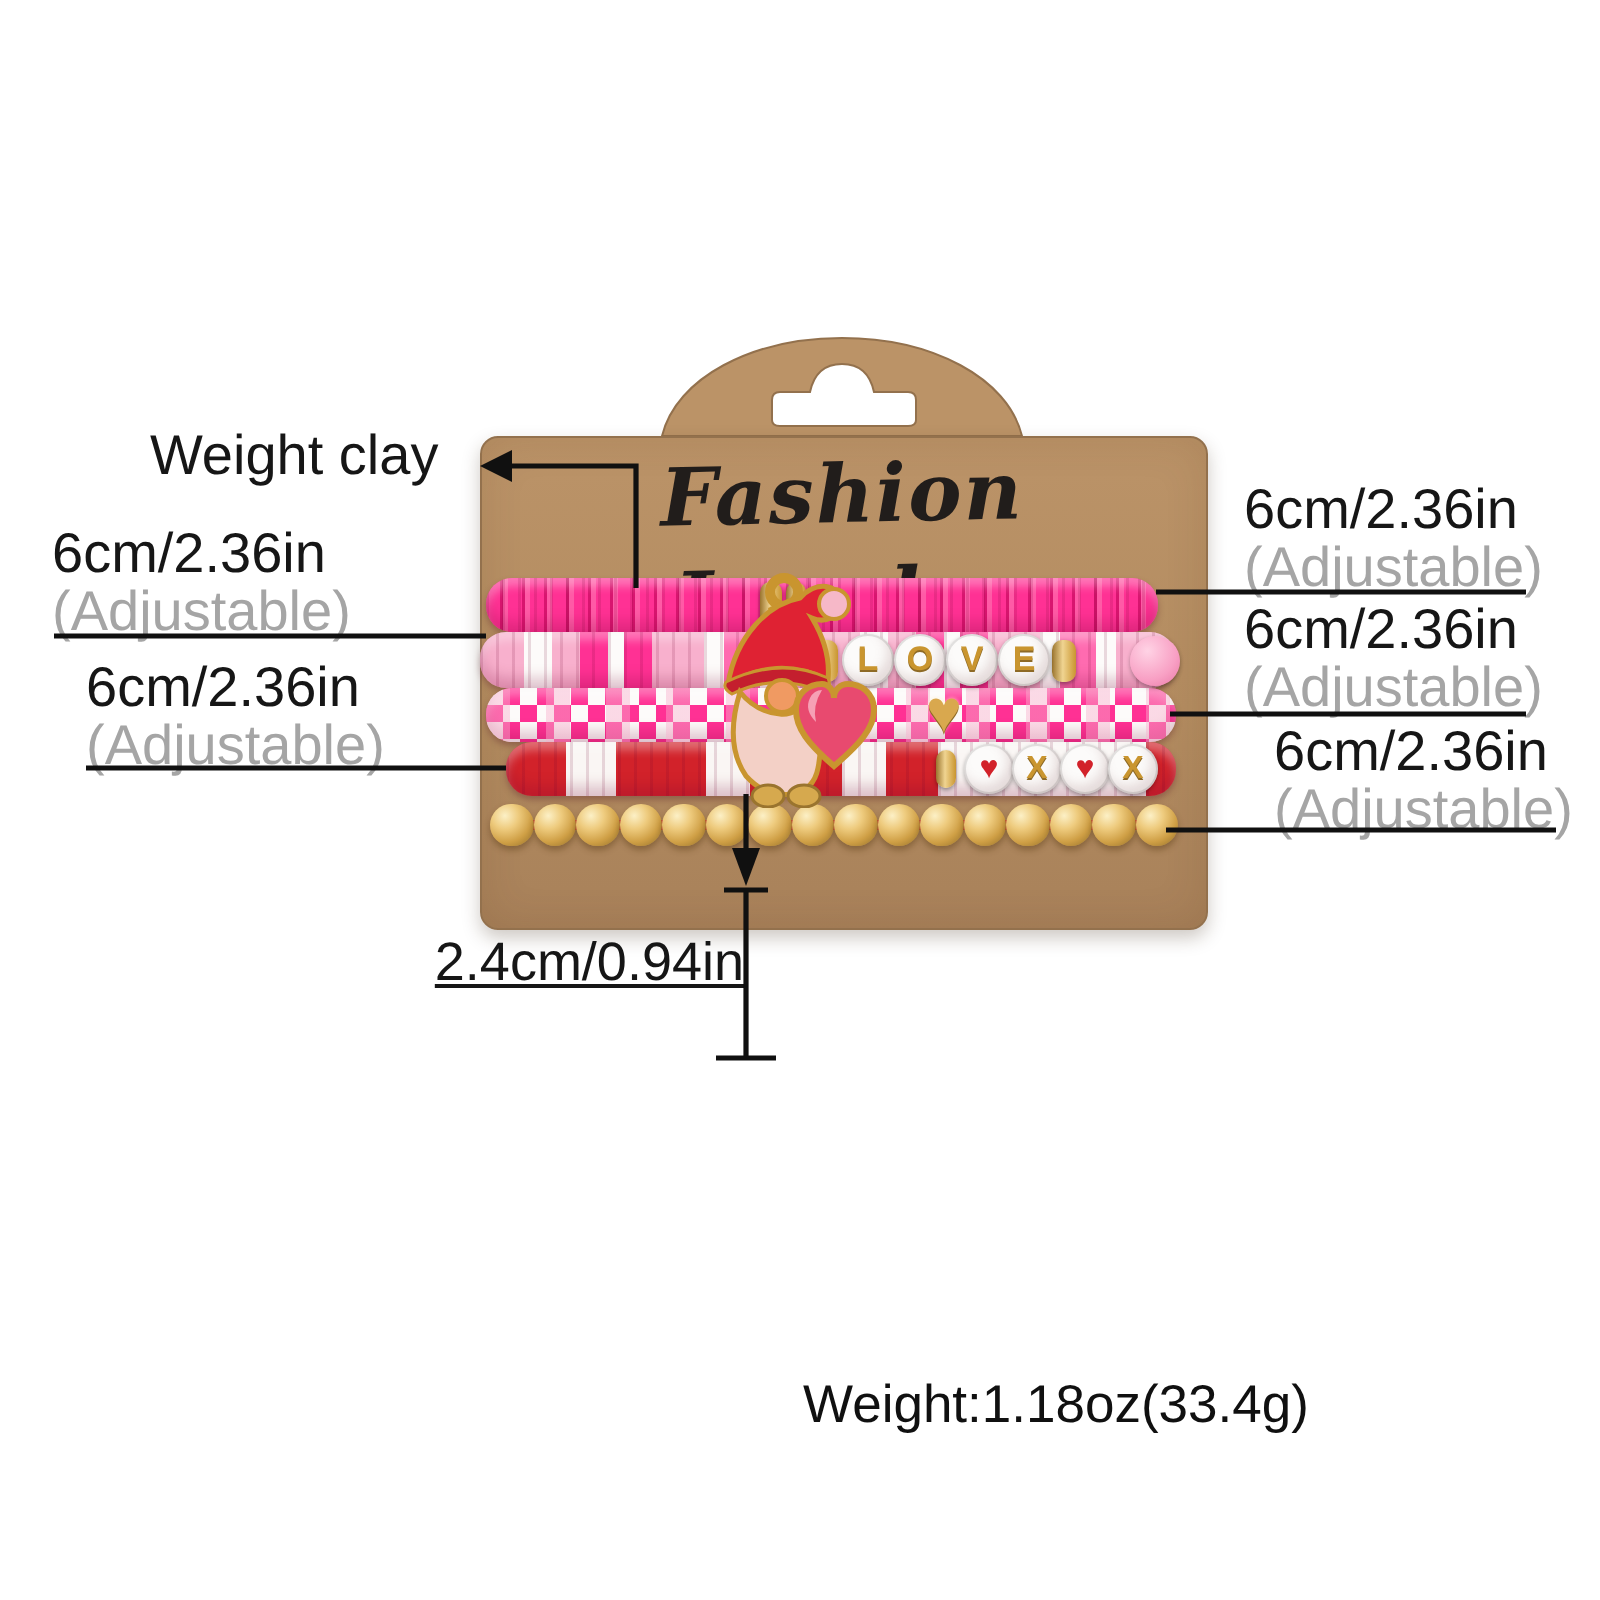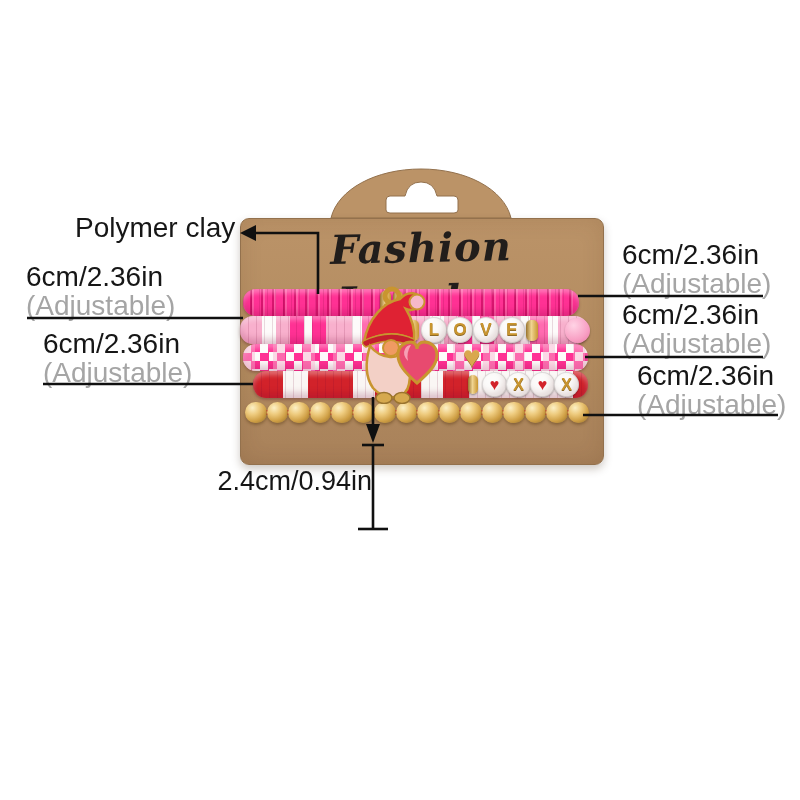--- a/index.html
+++ b/index.html
@@ -55,21 +55,21 @@
   .h-red{font-size:16px;color:#d2222a;}
   .gold-heart{position:absolute;left:463px;top:340px;font-size:30px;color:#d9a84e;
     text-shadow:0 1px 0 #8e6a26,0 0 2px rgba(255,240,200,.8);}
   .pink-end-bead{position:absolute;left:565px;top:318px;width:25px;height:25px;border-radius:50%;
     background:radial-gradient(circle at 35% 30%,#ffd3e5,#f8a0c4 60%,#e977a6);box-shadow:0 1px 2px rgba(0,0,0,.3);}
 
   
   .ann{position:absolute;font-size:28px;line-height:29px;color:var(--text-black,#161616);white-space:nowrap;}
   .ann .adj{color:var(--text-gray,#a5a5a5);}
   .dim-label{position:absolute;left:210px;top:466px;width:162px;text-align:right;
-    font-size:27px;color:var(--text-black,#161616);white-space:nowrap;}
+    font-size:27px;color:var(--text-black,#161616);white-space:nowrap;text-decoration:underline;}
   .material-label{position:absolute;left:75px;top:212px;font-size:28px;color:var(--text-black,#161616);white-space:nowrap;}
   .bottom-text{position:absolute;left:295px;top:687px;width:466px;text-align:center;
     font-size:26.5px;line-height:31px;color:#101010;}
   .overlay-svg,.gnome-svg{position:absolute;pointer-events:none;}
 </style>
 </head>
 <body>
 
 <div class="stage">
 
@@ -163,21 +163,21 @@
       <path d="M583,415 H778"></path>
       <path d="M373,397 V424"></path>
       <path d="M362,445 H384"></path>
       <path d="M373,446 V529"></path>
       <path d="M358,529 H388"></path>
     </g>
     <polygon points="240,233 256,225 256,241" fill="#101010"></polygon>
     <polygon points="366,424 380,424 373,443" fill="#101010"></polygon>
   </svg>
 
-  <div class="material-label">Polymer clay</div>
+  <div class="material-label">Weight clay</div>
 
   <div class="ann" style="left:26px;top:262px;">
     <div>6cm/2.36in</div>
     <div class="adj">(Adjustable)</div>
   </div>
   <div class="ann" style="left:43px;top:329px;">
     <div>6cm/2.36in</div>
     <div class="adj">(Adjustable)</div>
   </div>
 
@@ -190,15 +190,16 @@
     <div class="adj">(Adjustable)</div>
   </div>
   <div class="ann" style="left:637px;top:361px;">
     <div>6cm/2.36in</div>
     <div class="adj">(Adjustable)</div>
   </div>
 
   <div class="dim-label">2.4cm/0.94in</div>
 
   <div class="bottom-text">
+    <div>Weight:1.18oz(33.4g)</div>
   </div>
 
 </div>
 
 </body></html>

